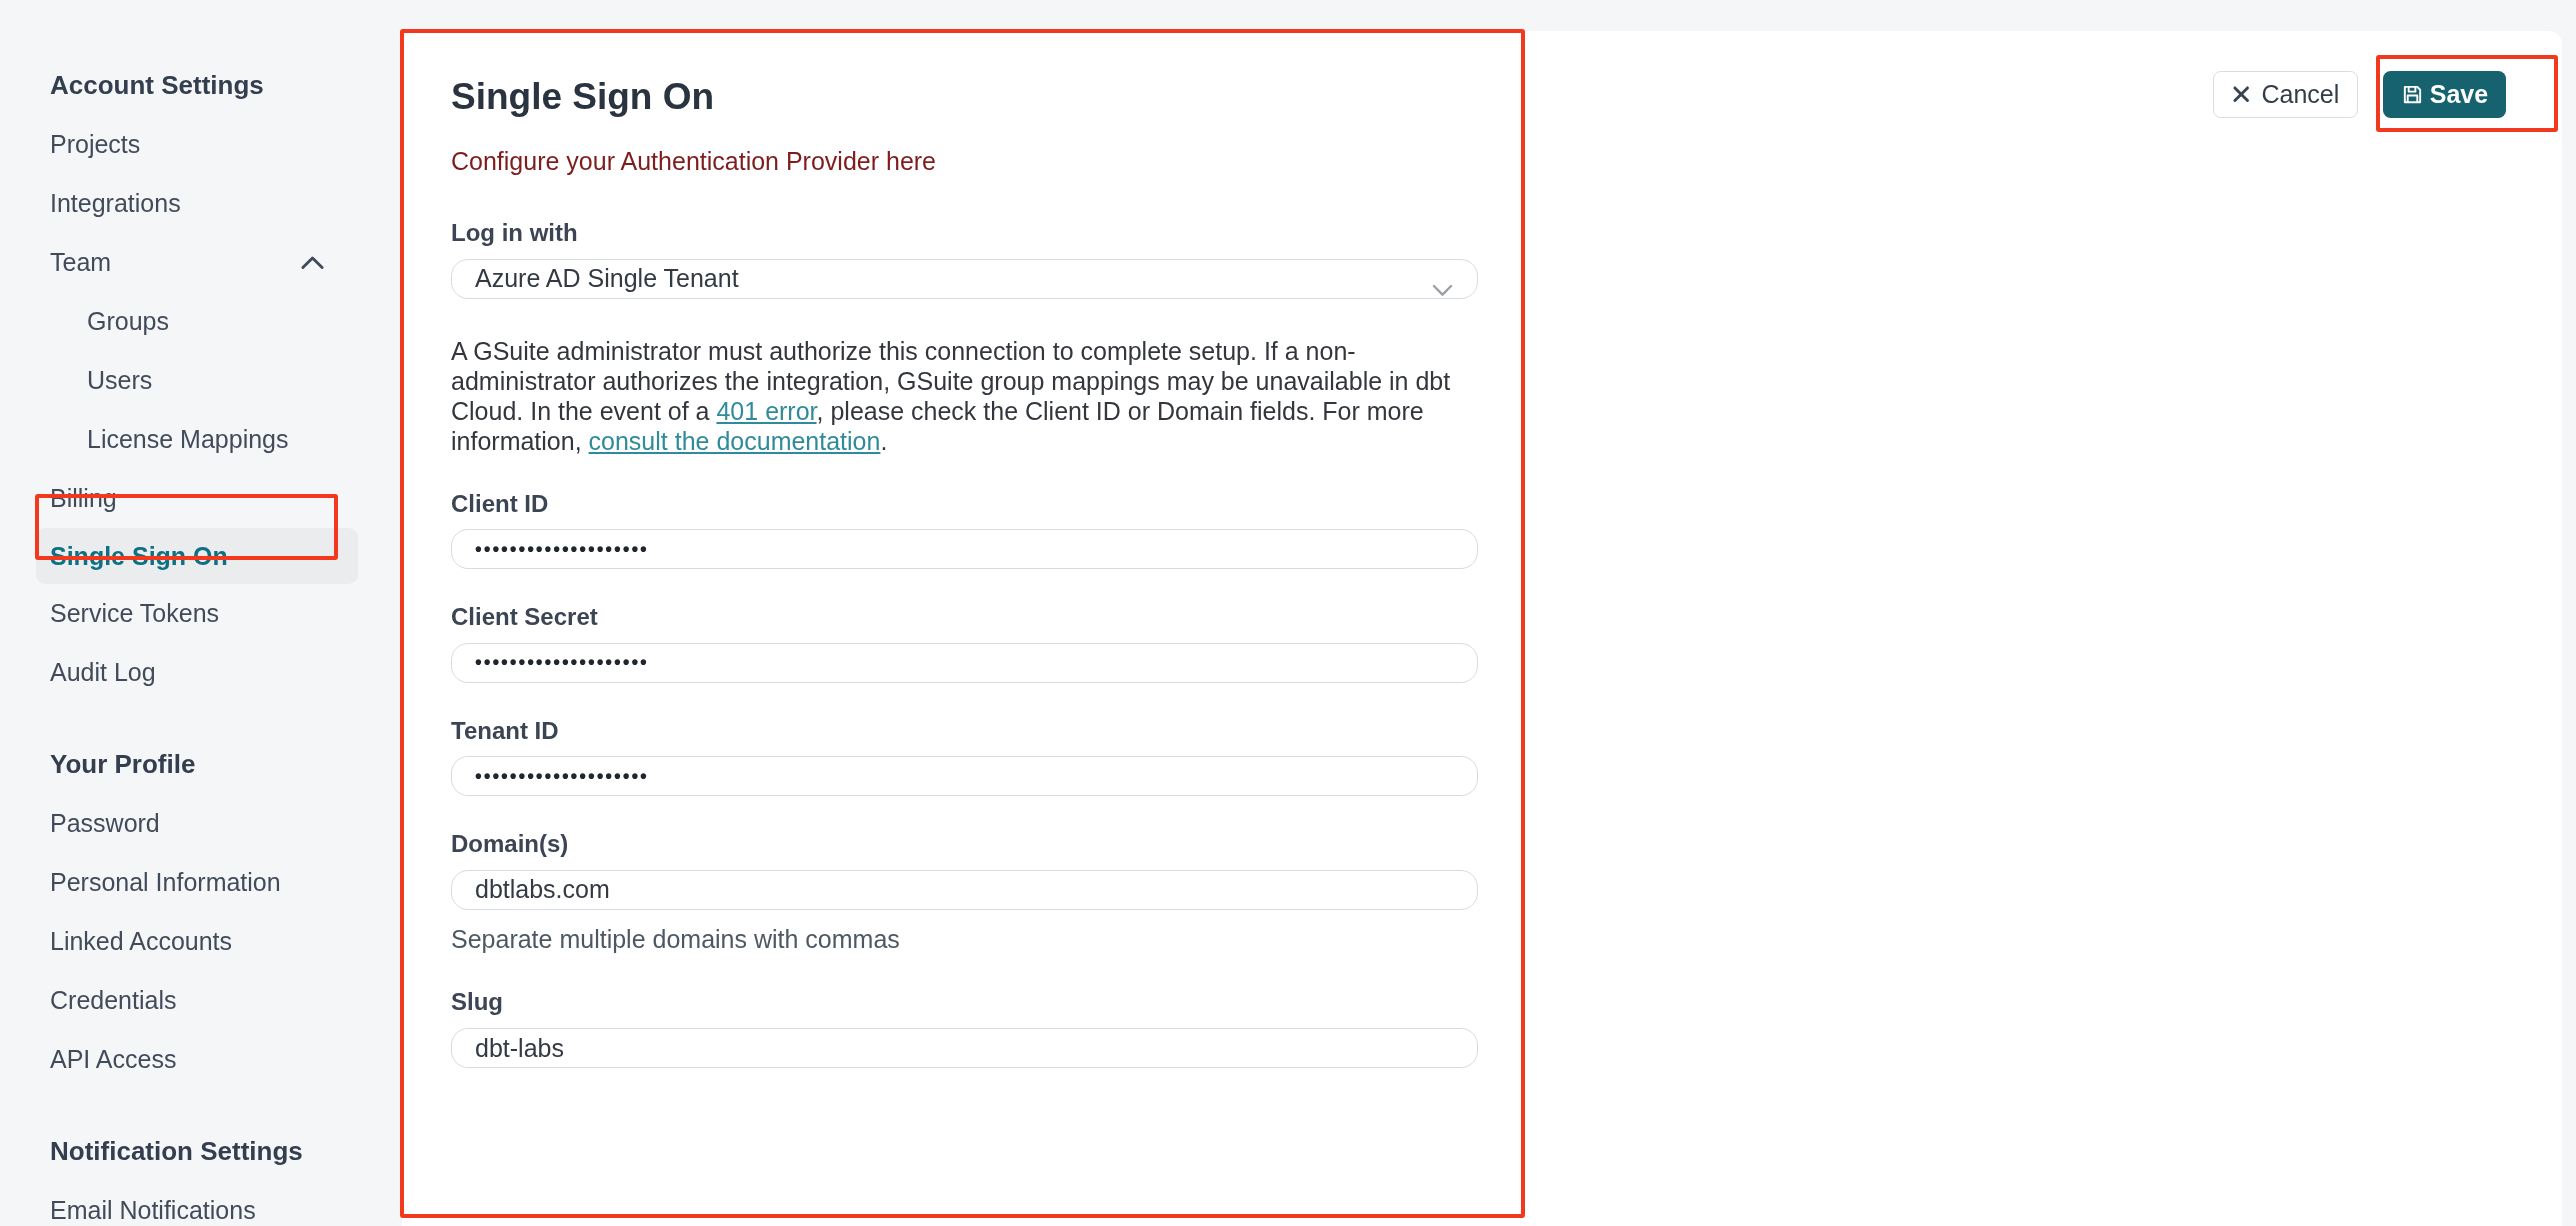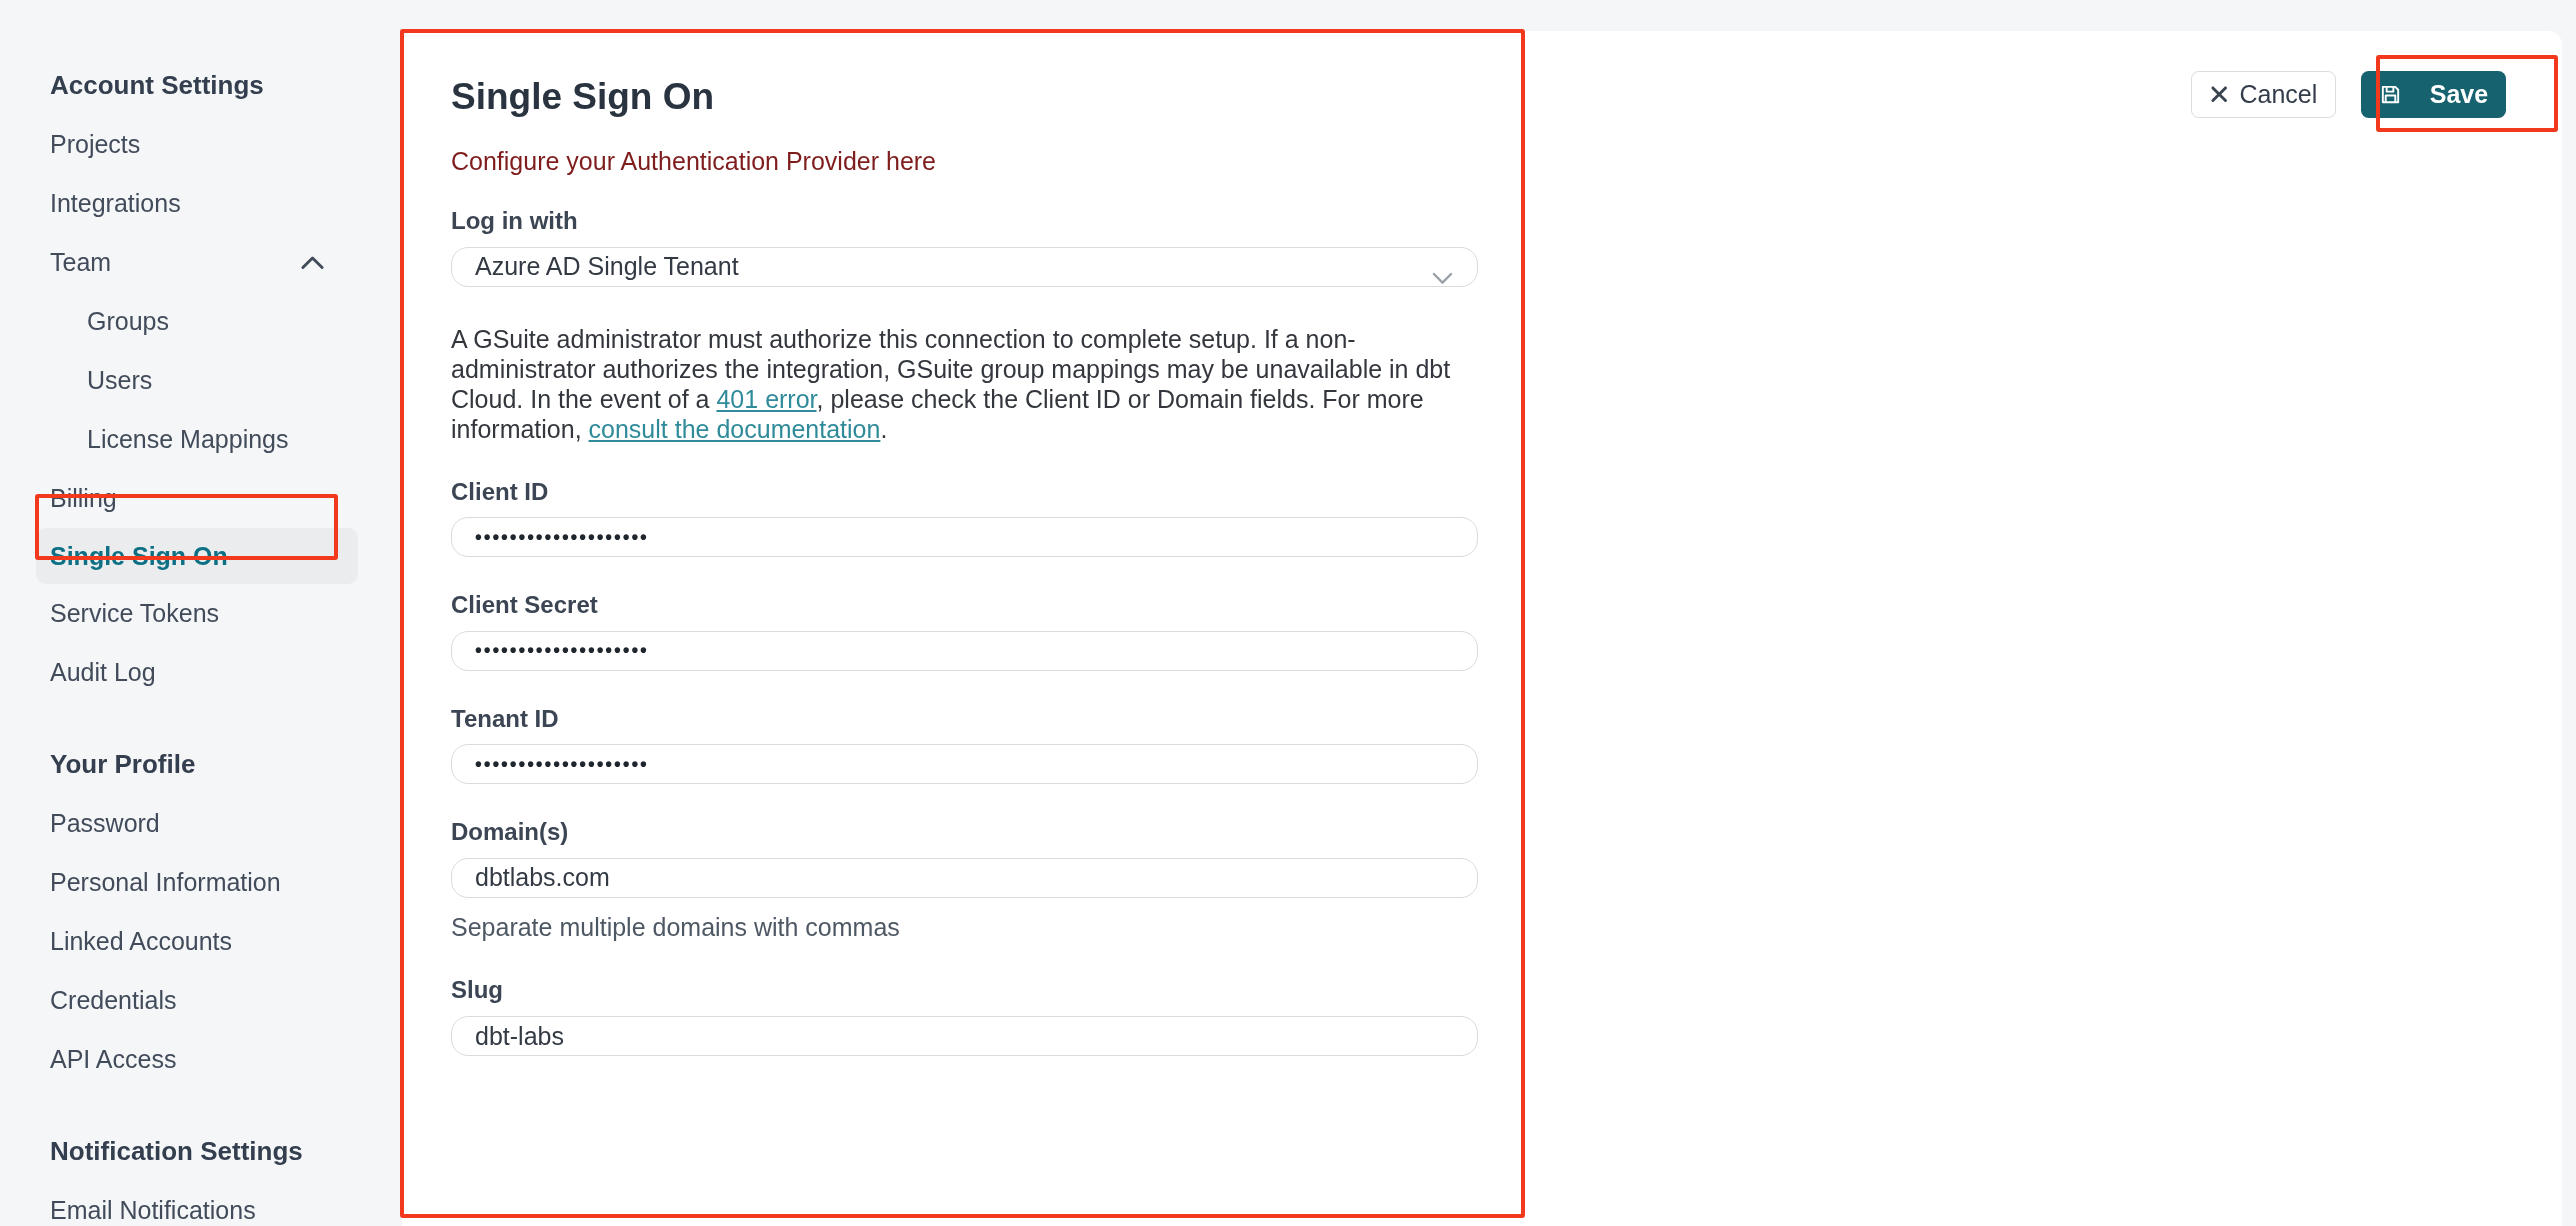--- a/index.html
+++ b/index.html
@@ -36,21 +36,21 @@
   
   .card {
     position:absolute; left:402px; top:31px; right:14.5px; bottom:0;
     background:#ffffff; border-radius:13.6px 13.6px 0 0;
   }
   .content { position:absolute; left:49px; top:0; width:1027px; }
   .page-title { margin-top:45px; font-size:37px; font-weight:700; color:#2a3340; }
   .page-subtitle { margin-top:29px; font-size:25px; color:#7f1d1d; }
 
   .field-label { margin-top:33px; font-size:24px; font-weight:700; color:#3c4553; line-height:29px; }
-  .first-label { margin-top:30px; }
+  .first-label { margin-top:42px; }
   .text-input, .select-box {
     margin-top:11.6px; width:100%; height:40px;
     border:1.9px solid #d8dbdf; border-radius:17px; background:#fff;
     font-family:"Liberation Sans", sans-serif;
     font-size:25px; color:#333a44; padding:0 23px; outline:none;
   }
   .masked { font-size:19.4px; font-weight:700; letter-spacing:1.9px; color:#20262e; }
   .select-wrap { position:relative; }
   .select-box { display:flex; align-items:center; cursor:pointer; }
   .select-chevron { position:absolute; right:25px; top:25px; }
@@ -65,21 +65,21 @@
     height:47px; border-radius:7.7px; font-size:25px;
     display:flex; align-items:center; cursor:pointer;
     font-family:"Liberation Sans", sans-serif;
   }
   .btn-cancel {
     background:#fff; border:1.9px solid #d9dce0; color:#333c49;
     padding:0 18px; gap:11.6px;
   }
   .btn-save {
     background:#16626f; border:none; color:#ffffff;
-    padding:0 17.4px; gap:28px; font-weight:700;
+    padding:0 17.4px; gap:6px; font-weight:700;
   }
 
   
   .annot {
     position:absolute; border:4.8px solid #f2381d; border-radius:2.9px;
     pointer-events:none; background:transparent;
   }
   .annot-main  { left:400px; top:29px;  width:1125px; height:1189px; }
   .annot-side  { left:35px;  top:494px; width:303px;  height:66px; }
   .annot-save  { left:2376px; top:55px; width:182px;  height:77px; }

